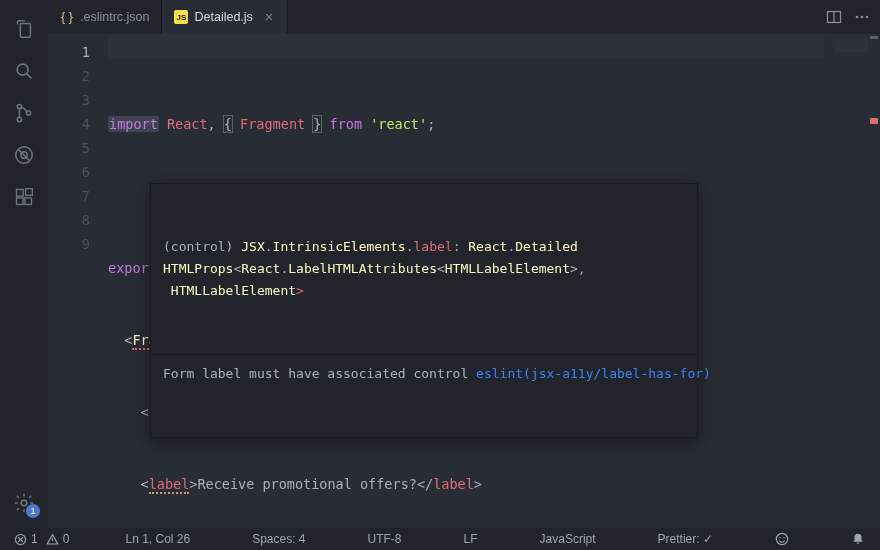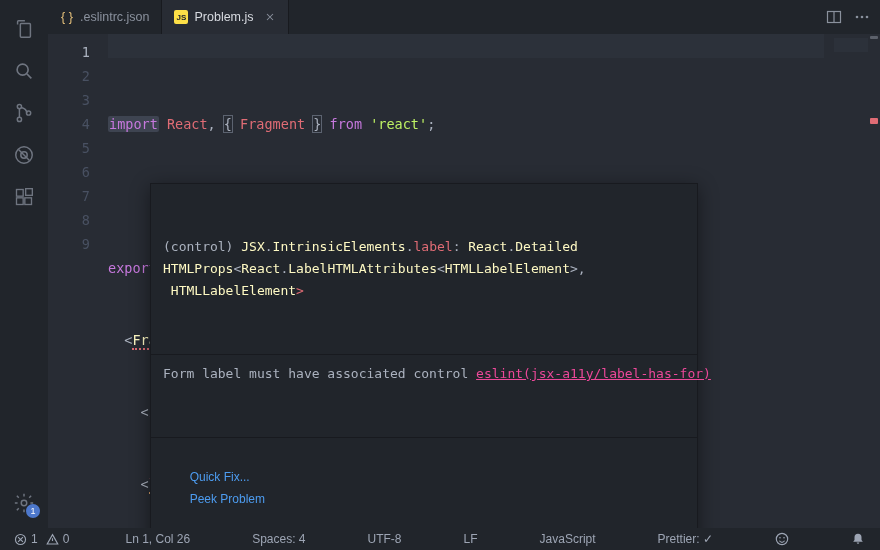--- a/index.html
+++ b/index.html
@@ -179,21 +179,21 @@
   </div>
 </div>
 
 <div class="tabs">
   <div class="tab">
     <span class="ficon" style="color:#e5c07b;">{ }</span>
     <span>.eslintrc.json</span>
   </div>
   <div class="tab active">
     <span class="ficon" style="background:#fde047;color:#21252b;font-size:8px;font-weight:700;width:14px;height:14px;border-radius:2px;">JS</span>
-    <span>Problem.js</span>
+    <span>Detailed.js</span>
     <span class="close">
       <svg width="12" height="12" viewBox="0 0 16 16" stroke="currentColor" stroke-width="1.4">
           <path d="M4 4l8 8M12 4l-8 8"></path>
         </svg>
     </span>
   </div>
   <div class="tabs-right">
     <span>
       <svg width="16" height="16" viewBox="0 0 16 16" fill="none" stroke="currentColor" stroke-width="1.2">
           <rect x="1.5" y="2.5" width="13" height="11"></rect>
@@ -232,25 +232,21 @@
     <div class="line">    <span class="c-pun">&lt;</span><span class="c-tag warn-underline">label</span><span class="c-pun">&gt;</span><span class="c-txt">Receive promotional offers?</span><span class="c-pun">&lt;/</span><span class="c-tag">label</span><span class="c-pun">&gt;</span></div>
     <div class="line">  <span class="c-pun">&lt;/</span></div>
     
     
 
     
     <div class="hover-widget">
       <div class="hover-sig"><span class="c-txt">(control) </span><span class="c-type">JSX</span><span class="c-pun">.</span><span class="c-type">IntrinsicElements</span><span class="c-pun">.</span><span class="c-def">label</span><span class="c-pun">: </span><span class="c-type">React</span><span class="c-pun">.</span><span class="c-type" style="white-space:pre;">Detailed
 HTMLProps</span><span class="c-pun">&lt;</span><span class="c-type">React</span><span class="c-pun">.</span><span class="c-type">LabelHTMLAttributes</span><span class="c-pun">&lt;</span><span class="c-type">HTMLLabelElement</span><span class="c-pun">&gt;</span><span class="c-pun">,</span>
  <span class="c-type">HTMLLabelElement</span><span class="c-tag">&gt;</span></div>
-      <div class="hover-msg"><span>Form label must have associated control </span><span style="color:#ec4899;text-decoration:underline;">eslint(jsx-a11y/label-has-for)</span></div>
-      <div class="hover-actions">
-        <a>Quick Fix...</a>
-        <a>Peek Problem</a>
-      </div>
+      <div class="hover-msg"><span>Form label must have associated control </span><span style="color:#3b82f6;">eslint(jsx-a11y/label-has-for)</span></div>
     </div>
 
     <div class="minimap">
       <div class="minimap-slider"></div>
     </div>
   </div>
 </div>
 
 <div class="scrollbar">
   <div class="scroll-mark scroll-cursor"></div>

